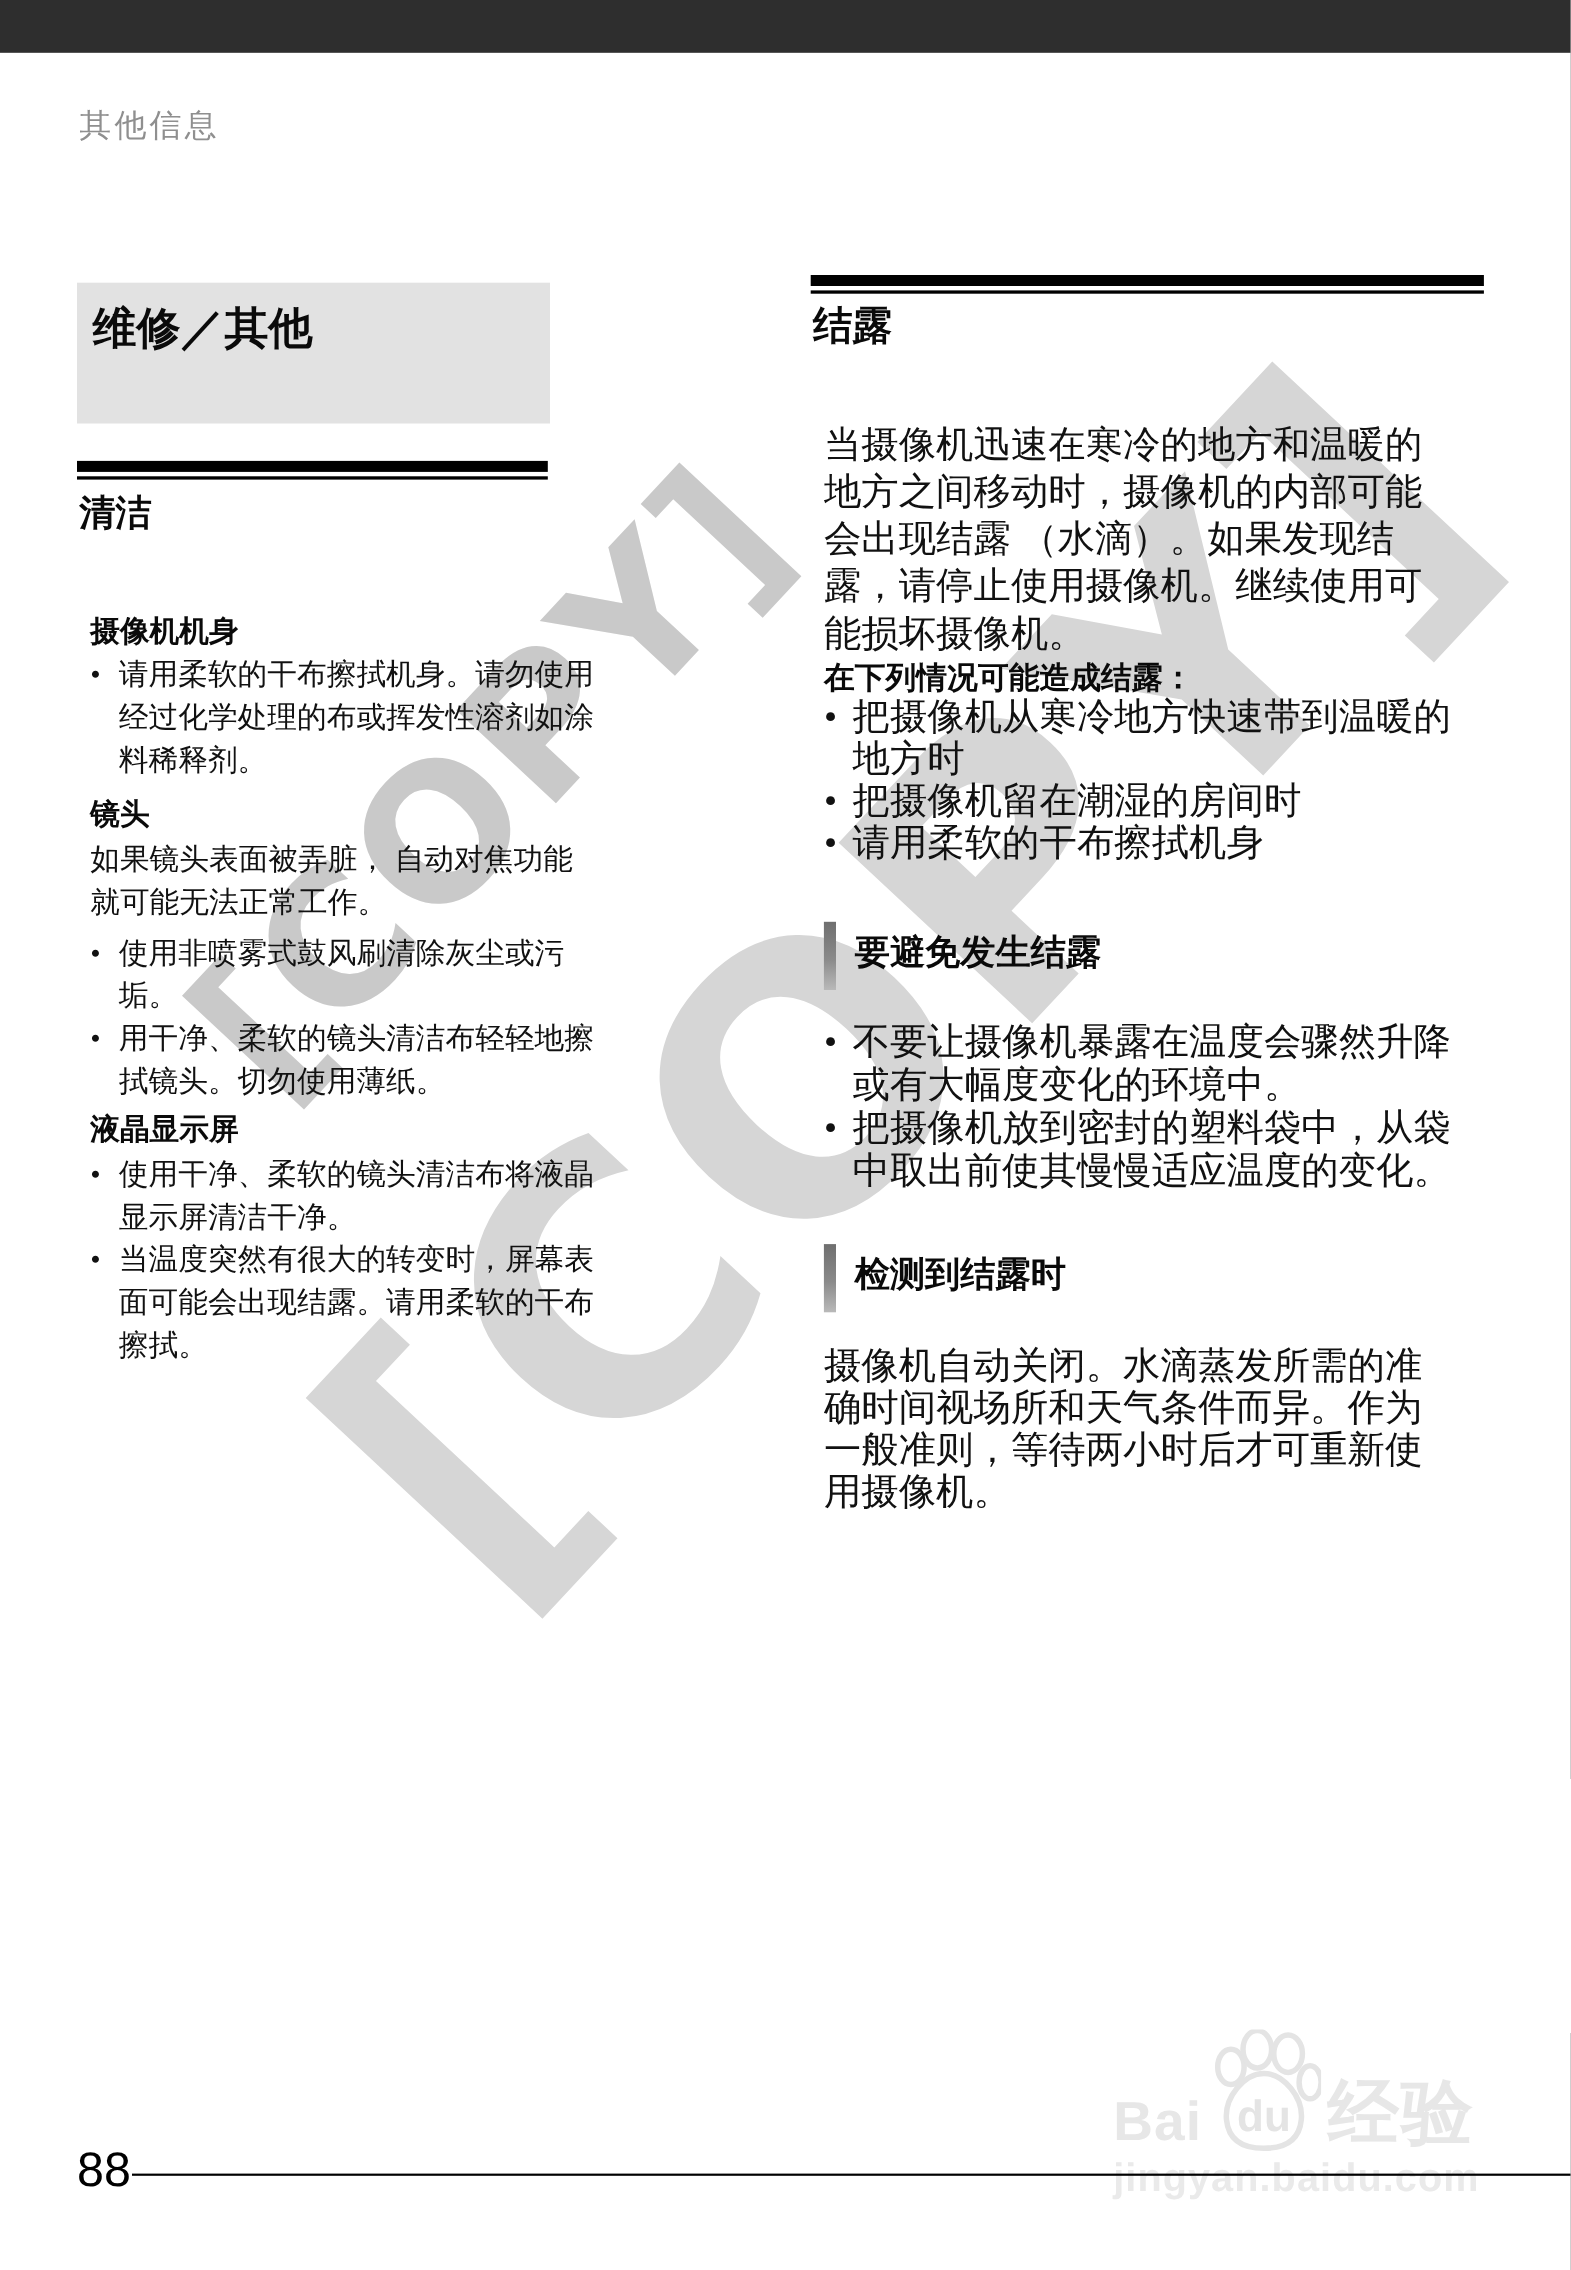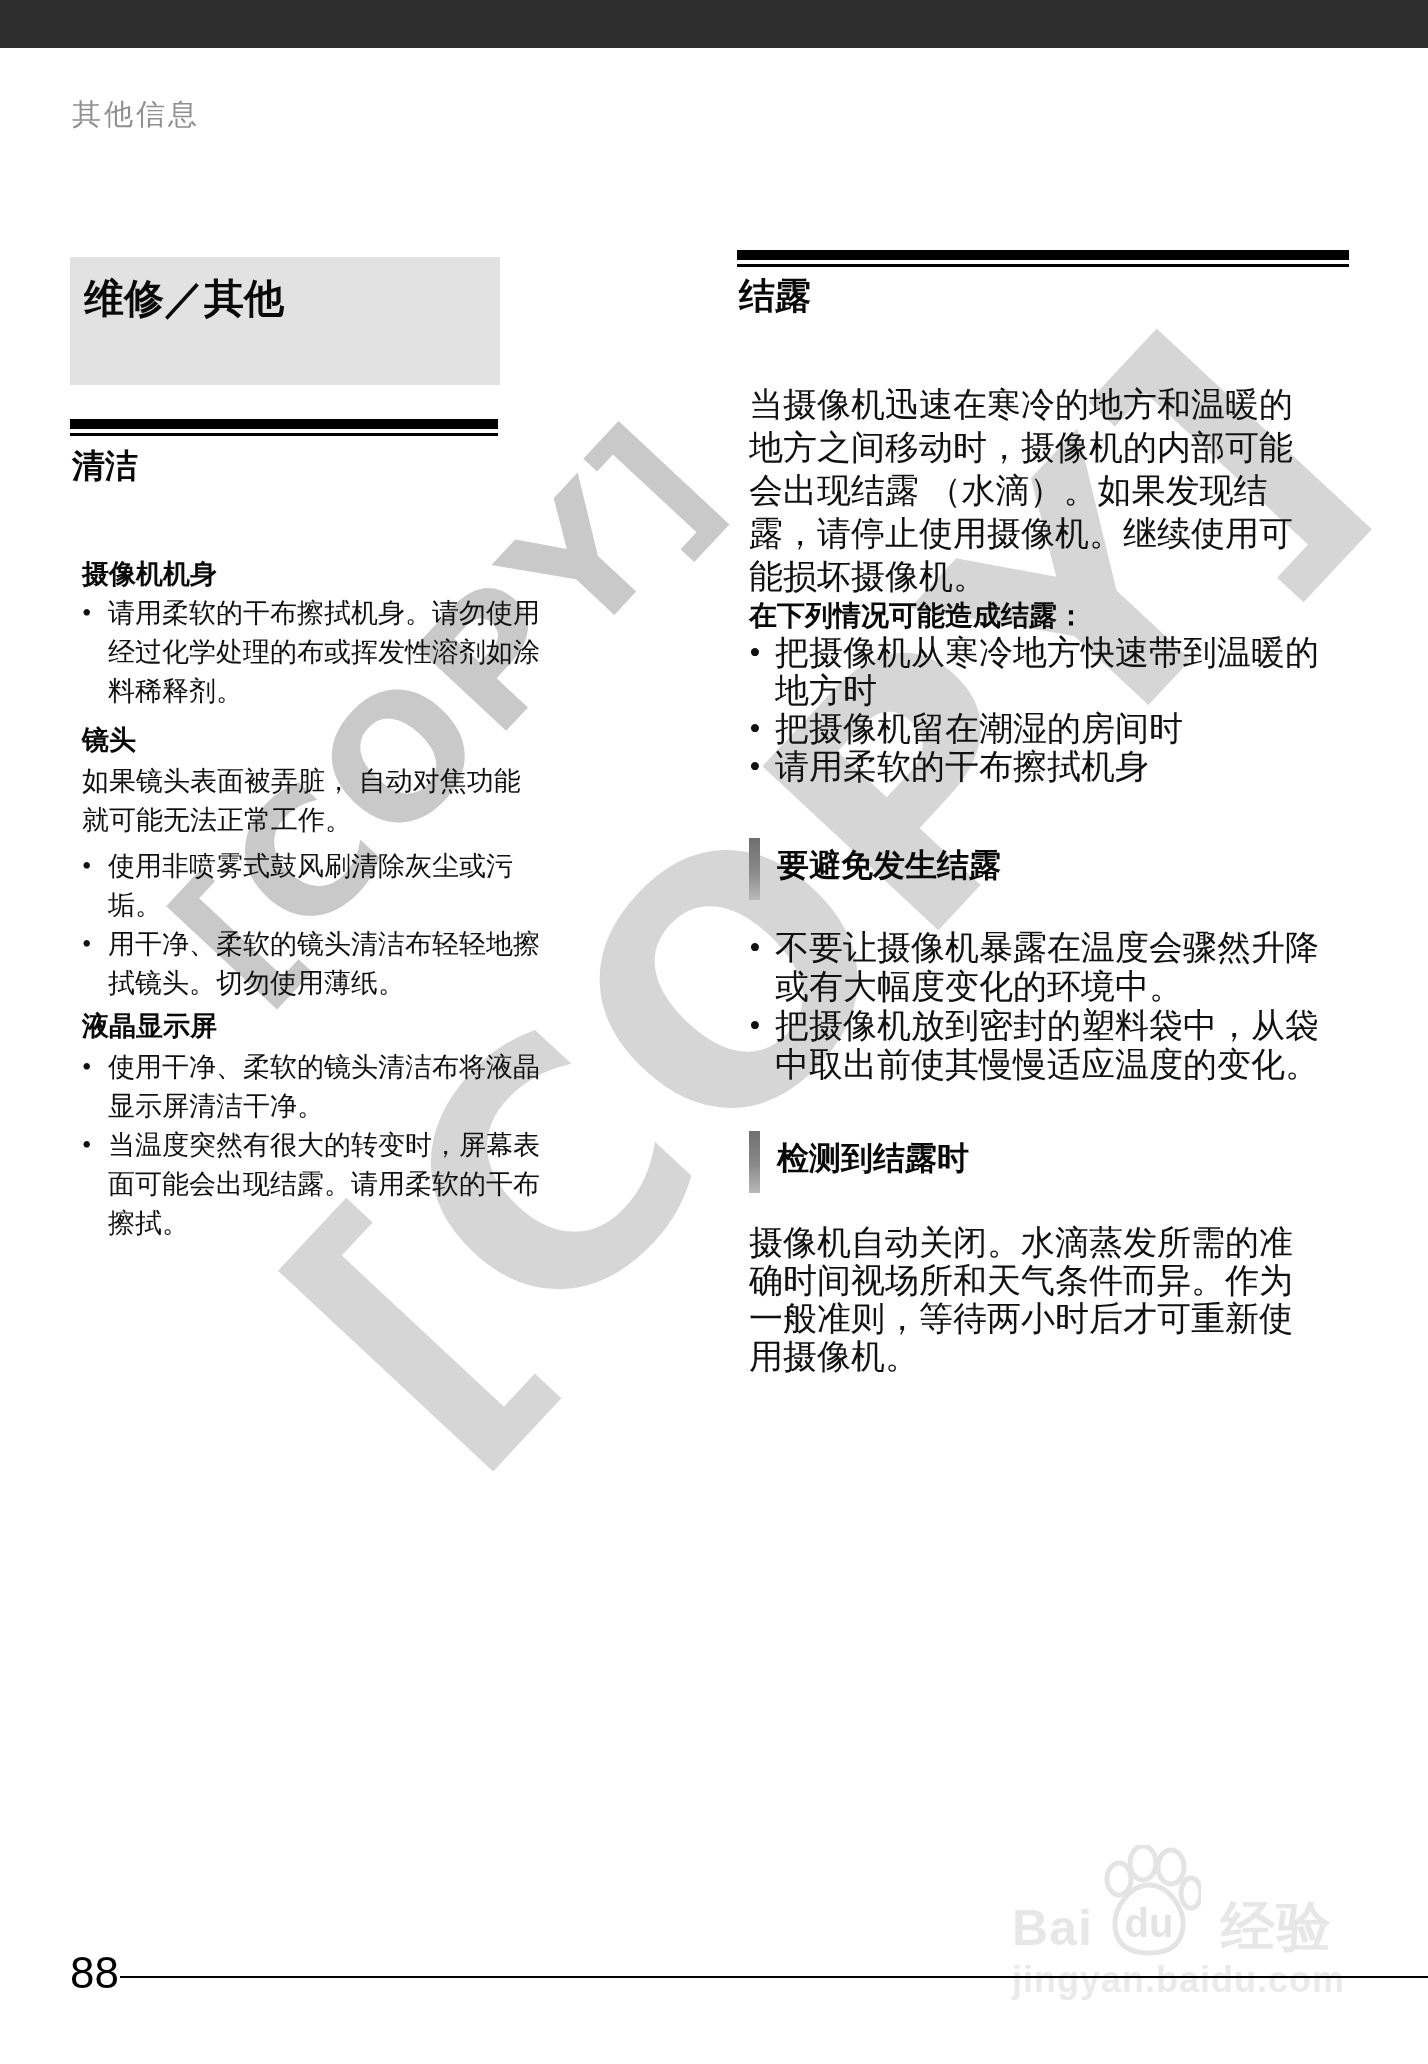--- a/index.html
+++ b/index.html
@@ -76,21 +76,21 @@
     font-family:"Liberation Sans","DejaVu Sans",sans-serif;
     font-size:44px;color:#000;
   }
   .footline{position:absolute;left:120px;top:1976px;width:1308px;height:2px;background:#000;z-index:3;}
   .baidu{
     position:absolute;left:1012px;top:1845px;width:340px;z-index:2;
     color:#e7e7e7;font-family:"Liberation Sans","DejaVu Sans",sans-serif;
   }
   .baidu .row{display:flex;align-items:flex-end;}
   .baidu .bai{font-size:50px;font-weight:bold;line-height:1;letter-spacing:1px;}
-  .baidu .jing{font-size:54px;font-weight:bold;line-height:1;margin-left:18px;letter-spacing:2px;}
+  .baidu .jing{font-size:65px;font-weight:bold;line-height:1;margin-left:4px;letter-spacing:2px;}
   .baidu .url{font-size:36px;font-weight:bold;margin-top:6px;letter-spacing:1px;color:#eaeaea;}
 </style>
 </head>
 <body>
 
 <div class="page">
 
   <svg class="wm" viewBox="0 0 1428 2064" xmlns="http://www.w3.org/2000/svg">
     <text transform="translate(820,890) rotate(-47)" text-anchor="middle" dominant-baseline="central" font-family="'DejaVu Sans','Liberation Sans',sans-serif" font-weight="bold" font-size="330" letter-spacing="8" fill="#d6d6d6">[COPY]</text>
     <text transform="translate(445,710) rotate(-47)" text-anchor="middle" dominant-baseline="central" font-family="'DejaVu Sans','Liberation Sans',sans-serif" font-weight="bold" font-size="170" letter-spacing="4" fill="#c9c9c9">[COPY]</text>

